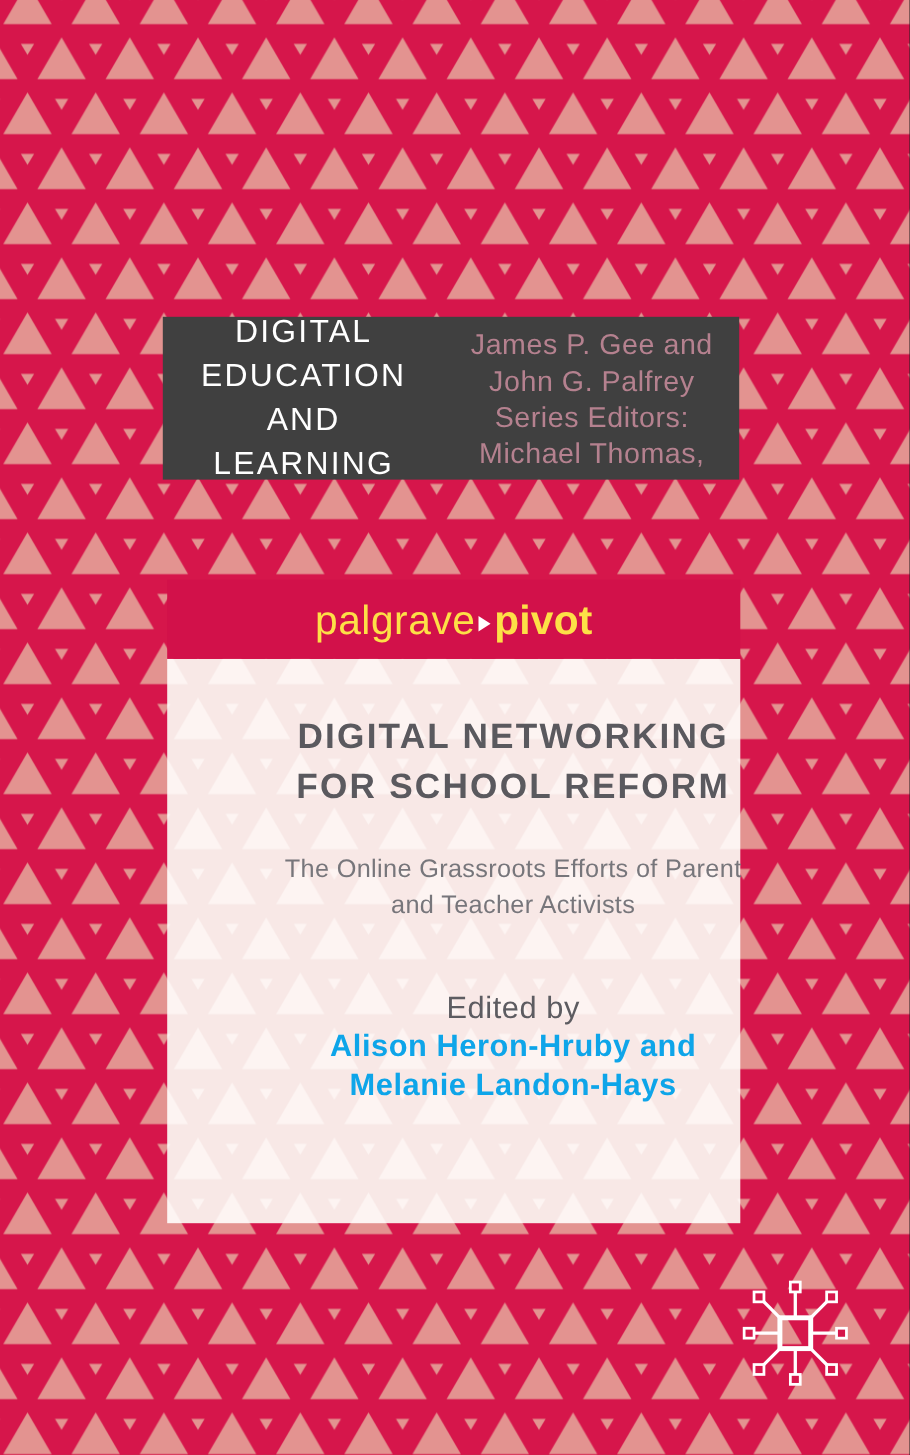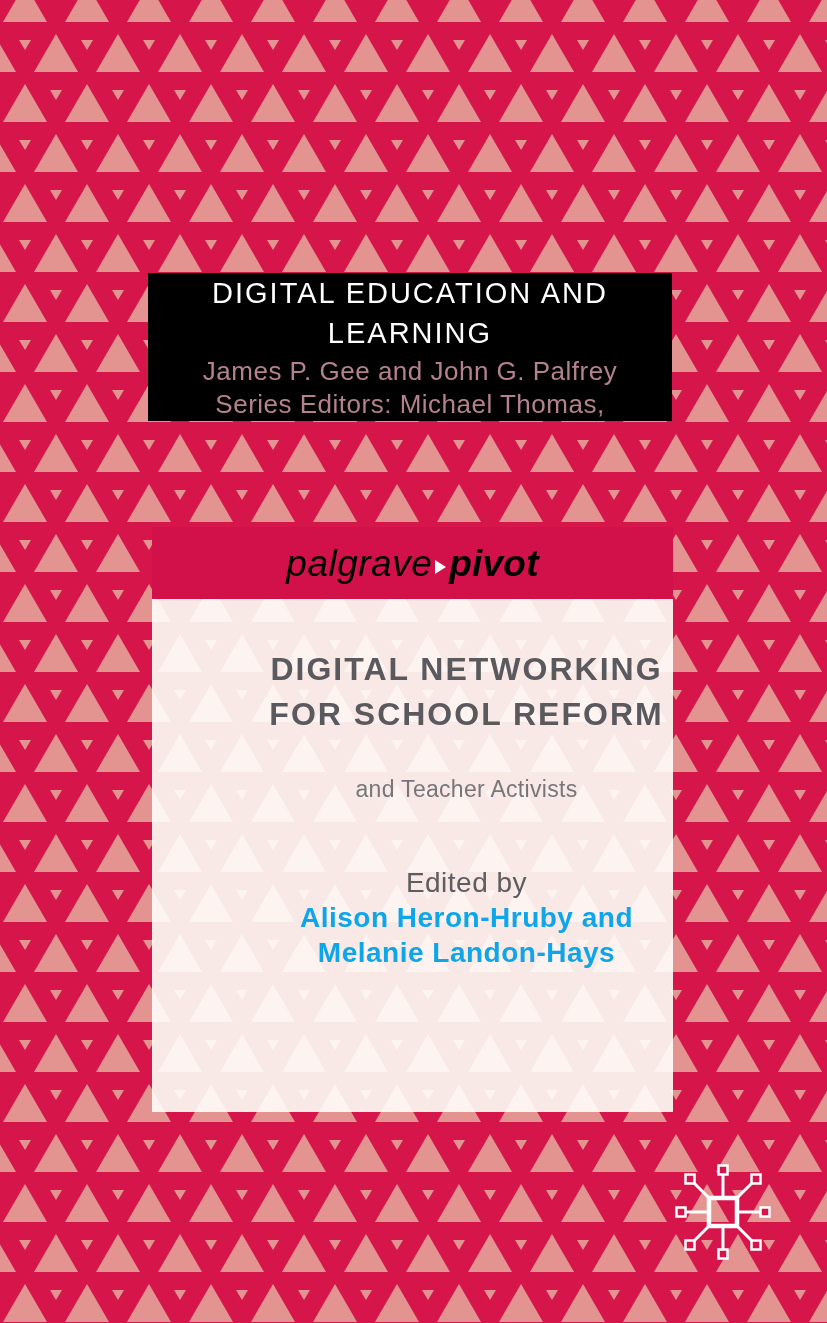--- a/index.html
+++ b/index.html
@@ -8,24 +8,24 @@
     width: 827px;
     height: 1323px;
     overflow: hidden;
     font-family: "Liberation Sans", sans-serif;
     -webkit-font-smoothing: antialiased;
   }
   #pattern-svg { position: absolute; left: 0; top: 0; display: block; }
 
   .series-panel {
     position: absolute;
-    left: 148px; top: 273px;
+    left: 148px; top: 288px;
     width: 524px; height: 148px;
-    background: #000000;
-    display: flex; flex-direction: column; align-items: center;
+    background: #404040;
+    display: flex; flex-direction: row; align-items: center;
     text-align: center;
   }
   .series-title {
     color: #ffffff;
     font-size: 29px;
     line-height: 40px;
     font-weight: 400;
     letter-spacing: 2px;
   }
   .series-editors {
@@ -37,21 +37,21 @@
     letter-spacing: 0.5px;
   }
 
   .logo-panel {
     position: absolute;
     left: 152px; top: 527px;
     width: 521px; height: 72px;
     background: #d2114a;
     display: flex; align-items: center; justify-content: center;
   }
-  .logo { color: #000000; font-size: 37px; line-height: 37px; white-space: nowrap; font-style: italic; }
+  .logo { color: #fde047; font-size: 37px; line-height: 37px; white-space: nowrap; }
   .logo-light { font-weight: 400; letter-spacing: 0.5px; }
   .logo-bold { font-weight: 700; letter-spacing: 0.2px; }
   .logo-arrow {
     display: inline-block;
     width: 0; height: 0;
     border-left: 11px solid #ffffff;
     border-top: 7px solid transparent;
     border-bottom: 7px solid transparent;
     margin: 0 3px;
     transform: translateY(-2px);
@@ -173,20 +173,21 @@
       <span class="logo-light">palgrave</span><span class="logo-arrow"></span><span class="logo-bold">pivot</span>
     </div>
   </div>
 
   <div class="title-card">
     <div class="book-title">
       <div>DIGITAL NETWORKING</div>
       <div>FOR SCHOOL REFORM</div>
     </div>
     <div class="book-subtitle">
+      <div>The Online Grassroots Efforts of Parent</div>
       <div>and Teacher Activists</div>
     </div>
     <div class="edited-by">Edited by</div>
     <div class="book-editors">
       <div>Alison Heron-Hruby and</div>
       <div>Melanie Landon-Hays</div>
     </div>
   </div>
 
 </div>

